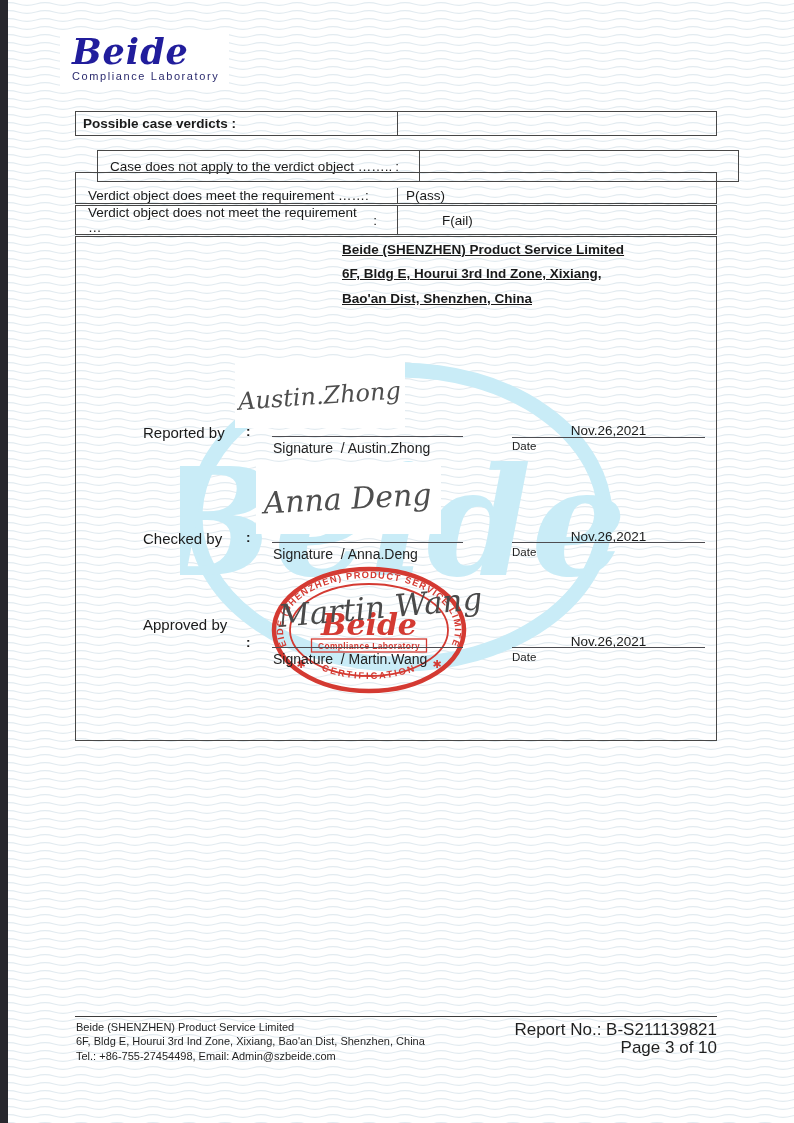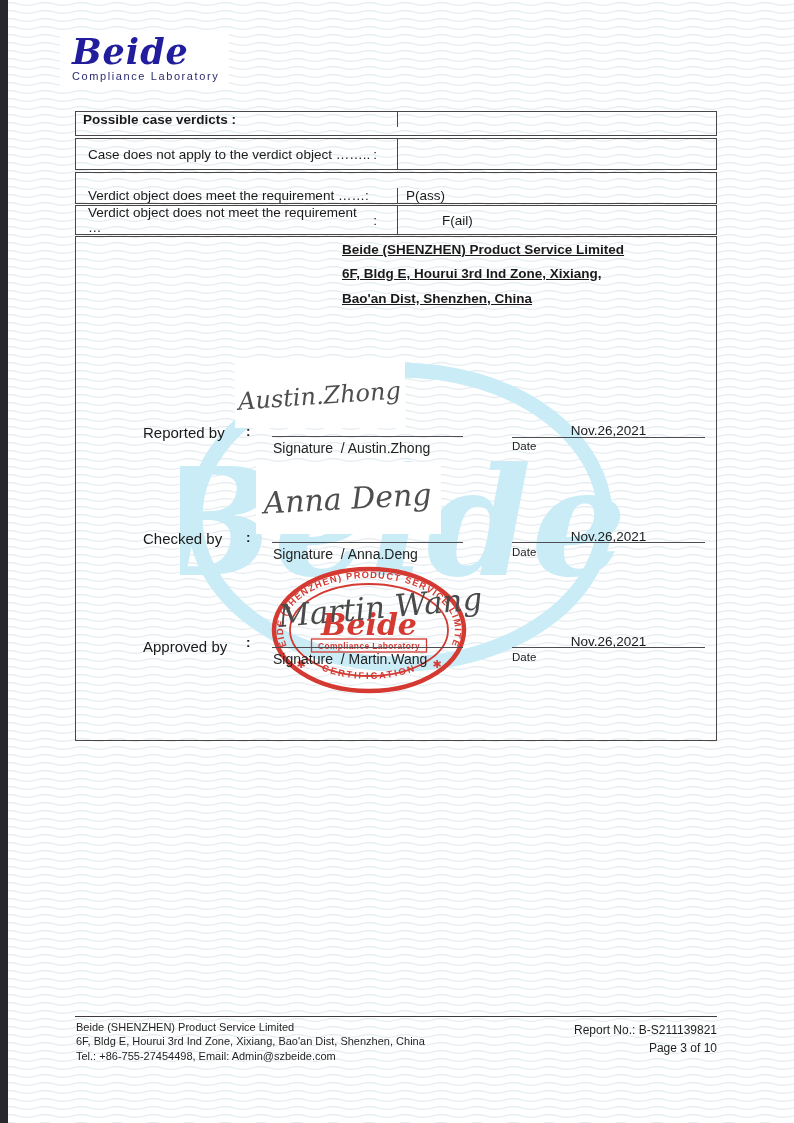--- a/index.html
+++ b/index.html
@@ -36,21 +36,21 @@
   .sigcap{position:absolute;left:273px;font-size:14px;color:#222;z-index:4;white-space:pre;}
   .dateline{position:absolute;left:512px;width:193px;border-top:1.4px solid #4d4d52;z-index:4;}
   .dateval{position:absolute;left:512px;width:193px;text-align:center;font-size:13.5px;z-index:4;}
   .datecap{position:absolute;left:512px;font-size:11.5px;color:#222;z-index:4;}
   .sigimg{position:absolute;background:#ffffff;z-index:3;}
   .stamp{position:absolute;left:269px;top:565px;width:200px;height:130px;z-index:3;}
   .mwsig{position:absolute;left:276px;top:574px;width:210px;height:72px;z-index:3;}
   
   .fline{position:absolute;left:75px;top:1016px;width:642px;border-top:1.4px solid #3c3c3c;z-index:2;}
   .fleft{position:absolute;left:76px;top:1020px;font-size:11px;line-height:14.3px;color:#1f1f1f;z-index:2;}
-  .fright{position:absolute;left:480px;top:1021px;width:237px;text-align:right;font-size:12px;
+  .fright{position:absolute;left:480px;top:1021px;width:237px;text-align:right;font-size:17px;
           line-height:18px;color:#1f1f1f;z-index:2;}
 </style>
 </head>
 <body>
 
 <div class="page">
 
   <svg class="waves" xmlns="http://www.w3.org/2000/svg">
     <defs>
       <pattern id="wv" width="36" height="8" patternUnits="userSpaceOnUse">
@@ -66,28 +66,28 @@
     <text x="207" y="215" text-anchor="middle" font-family="DejaVu Serif, serif" font-style="italic" font-weight="bold" font-size="150" fill="#c9ecf7">Beide</text>
   </svg>
 
   <div class="sidebar"></div>
 
   <div class="logo">
     <div class="logo-brand">Beide</div>
     <div class="logo-sub">Compliance Laboratory</div>
   </div>
 
-  <div class="vrow" style="top:111px;height:23px;flex-direction:column;">
+  <div class="vrow" style="top:111px;height:23px;">
     <div class="lcell">
       <span class="vheader">Possible case verdicts :</span>
     </div>
     <div class="rcell"></div>
   </div>
 
-  <div class="vrow" style="top:138px;height:30px;">
+  <div class="vrow" style="top:150px;height:30px;margin-left:22px;">
     <div class="lcell">
       <span class="vlabel">Case does not apply to the verdict object ……..</span>
       <span class="vcolon">:</span>
     </div>
   </div>
 
   <div class="vrow" style="top:172px;height:30px;align-items:flex-end;">
     <div class="lcell">
       <span class="vlabel">Verdict object does meet the requirement ……:</span>
       <span class="vcolon"></span>
@@ -150,21 +150,21 @@
     </text>
     <text x="-68" y="38" text-anchor="middle" font-size="11" fill="#d43a32">✱</text>
     <text x="68" y="38" text-anchor="middle" font-size="11" fill="#d43a32">✱</text>
     <text x="0" y="5" text-anchor="middle" font-family="DejaVu Serif, serif" font-style="italic" font-weight="bold" font-size="30" fill="#d43a32">Beide</text>
     <rect x="-57.5" y="9" width="115" height="13" fill="none" stroke="#d43a32" stroke-width="1.3"></rect>
     <text x="0" y="18.7" text-anchor="middle" font-family="Liberation Sans, sans-serif" font-weight="bold" font-size="8.4" letter-spacing="0.4" fill="#d43a32">Compliance Laboratory</text>
   </svg>
   <svg class="mwsig" viewBox="0 0 210 72" xmlns="http://www.w3.org/2000/svg">
     <text x="105" y="44" text-anchor="middle" font-family="DejaVu Serif, serif" font-style="italic" font-size="31" fill="#4a4a4a" transform="rotate(-5 105 44)">Martin Wang</text>
   </svg>
-  <div class="role" style="top:638px;">Approved by</div>
+  <div class="role" style="top:616px;">Approved by</div>
   <div class="colon" style="top:635px;">:</div>
   <div class="sigline" style="top:647px;"></div>
   <div class="sigcap" style="top:651px;">Signature  / Martin.Wang</div>
   <div class="dateval" style="top:634px;">Nov.26,2021</div>
   <div class="dateline" style="top:647px;"></div>
   <div class="datecap" style="top:651px;">Date</div>
 
   <div class="fline"></div>
   <div class="fleft">
     <div>Beide (SHENZHEN) Product Service Limited</div>

